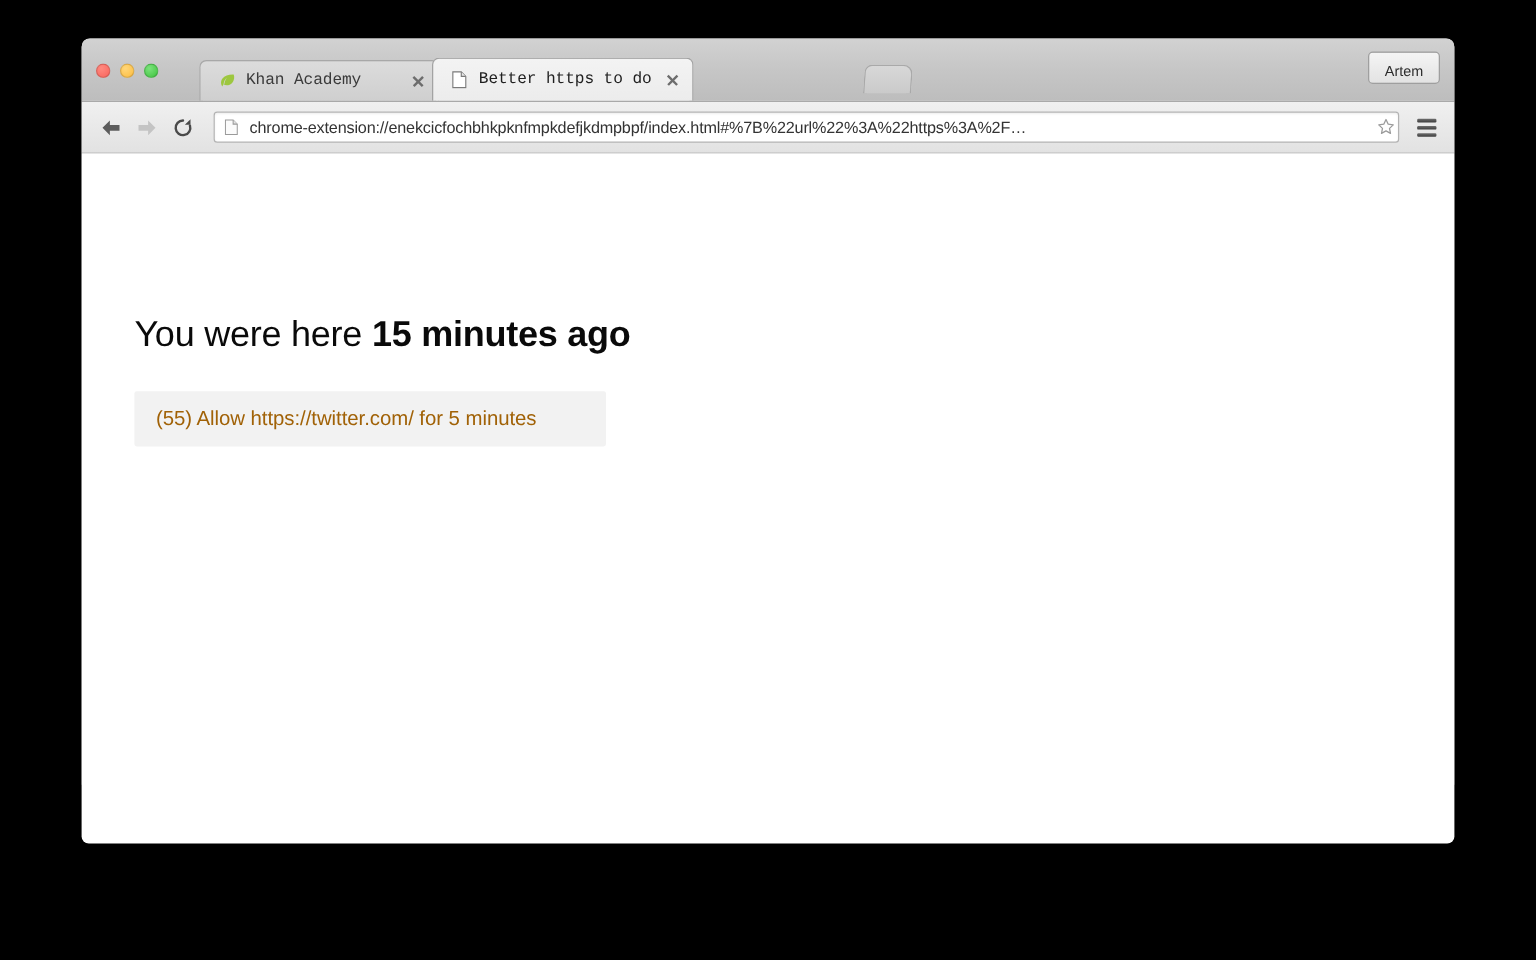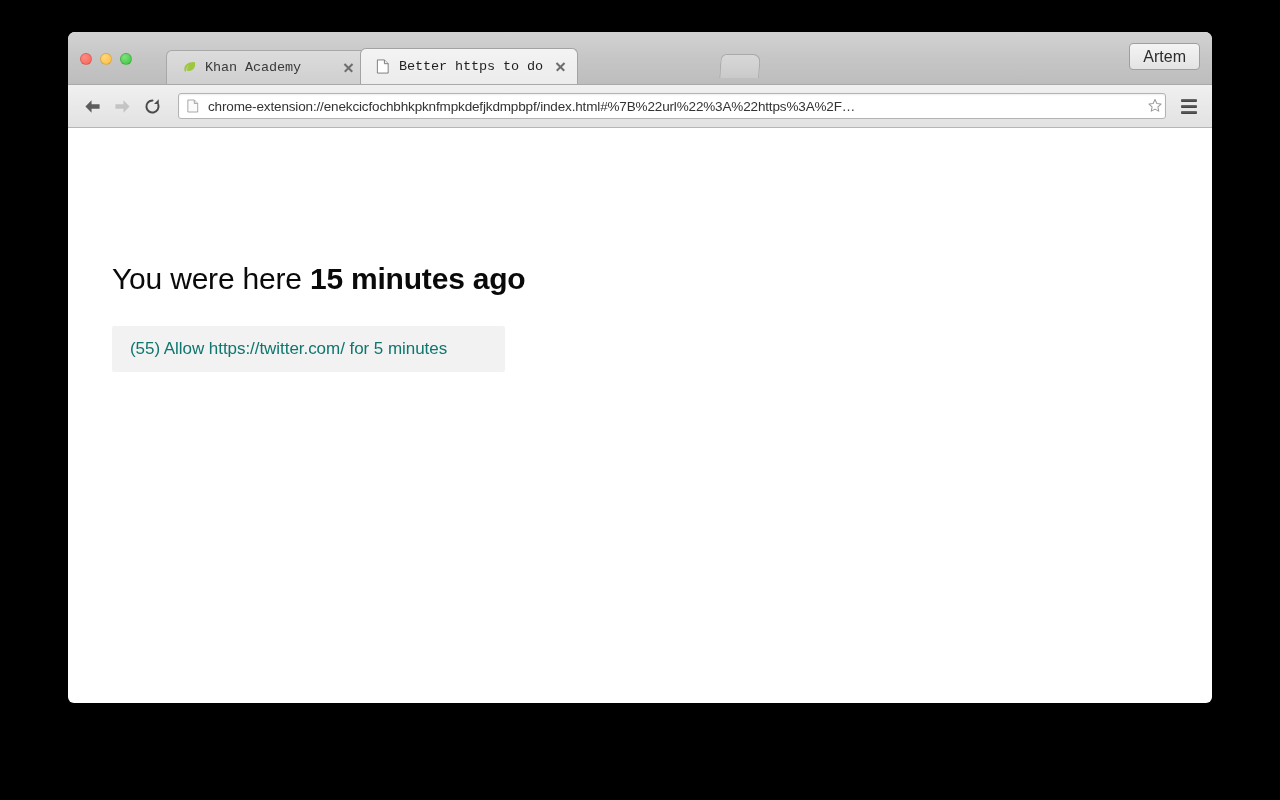--- a/index.html
+++ b/index.html
@@ -145,24 +145,24 @@
     transform: skewX(-4deg);
     cursor: pointer;
     z-index: 0;
   }
 
   .profile-button {
     position: absolute;
     right: 12px;
     top: 11px;
     height: 27px;
-    padding: 12px 13px;
-    display: flex;
-    align-items: center;
-    font-size: 16px;
+    padding: 3px 13px;
+    display: flex;
+    align-items: flex-end;
+    font-size: 12px;
     color: #2c2c2c;
     background: linear-gradient(to bottom, #f4f4f4, #e3e3e3);
     border: 1px solid #9f9f9f;
     border-radius: 4px;
     cursor: pointer;
     z-index: 4;
   }
 
   
   .toolbar {
@@ -260,21 +260,21 @@
     position: absolute;
     left: 44px;
     top: 198px;
     min-width: 393px;
     padding: 13px 18px;
     background: #f2f2f2;
     border: none;
     border-radius: 2px;
     font-family: "Liberation Sans", sans-serif;
     font-size: 17px;
-    color: #0f766e;
+    color: #a16207;
     text-align: left;
     cursor: pointer;
     letter-spacing: -0.05px;
   }
 </style>
 </head>
 <body>
 
 <div id="screen">
 

